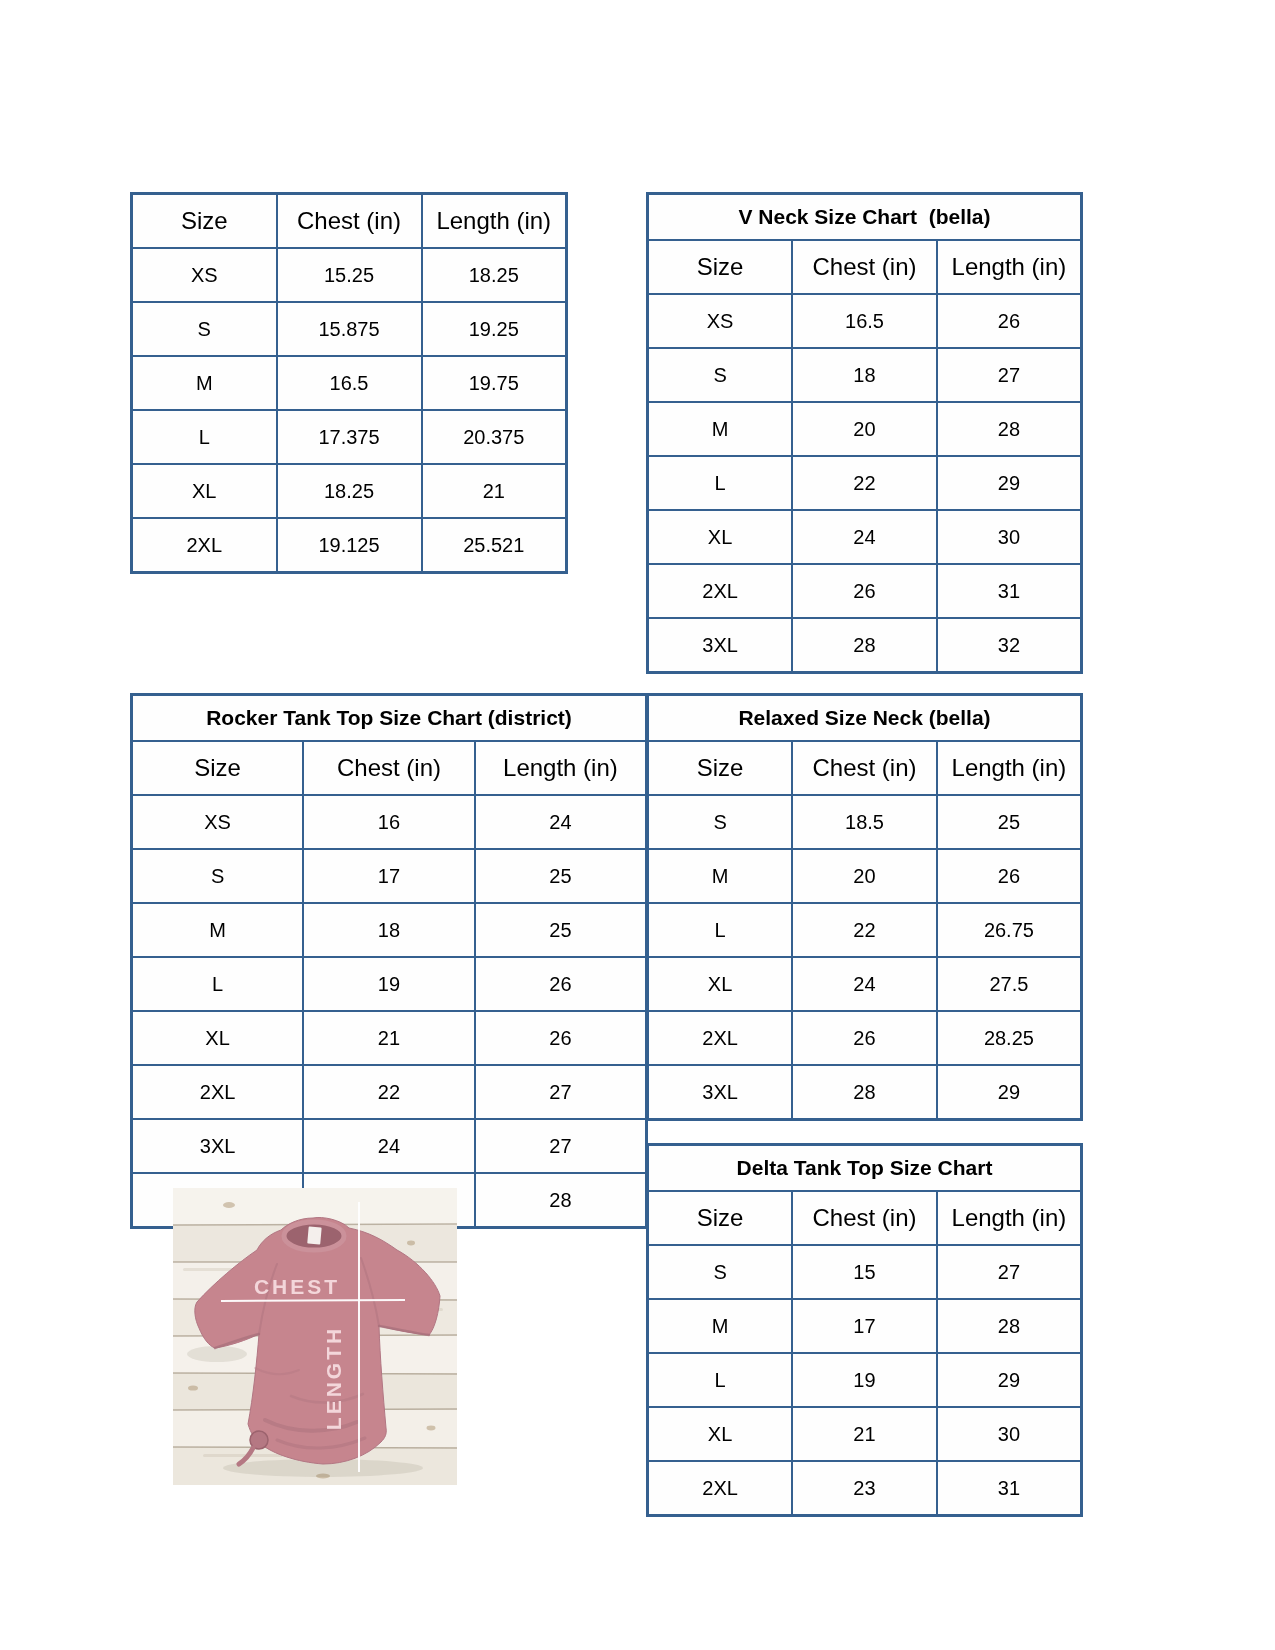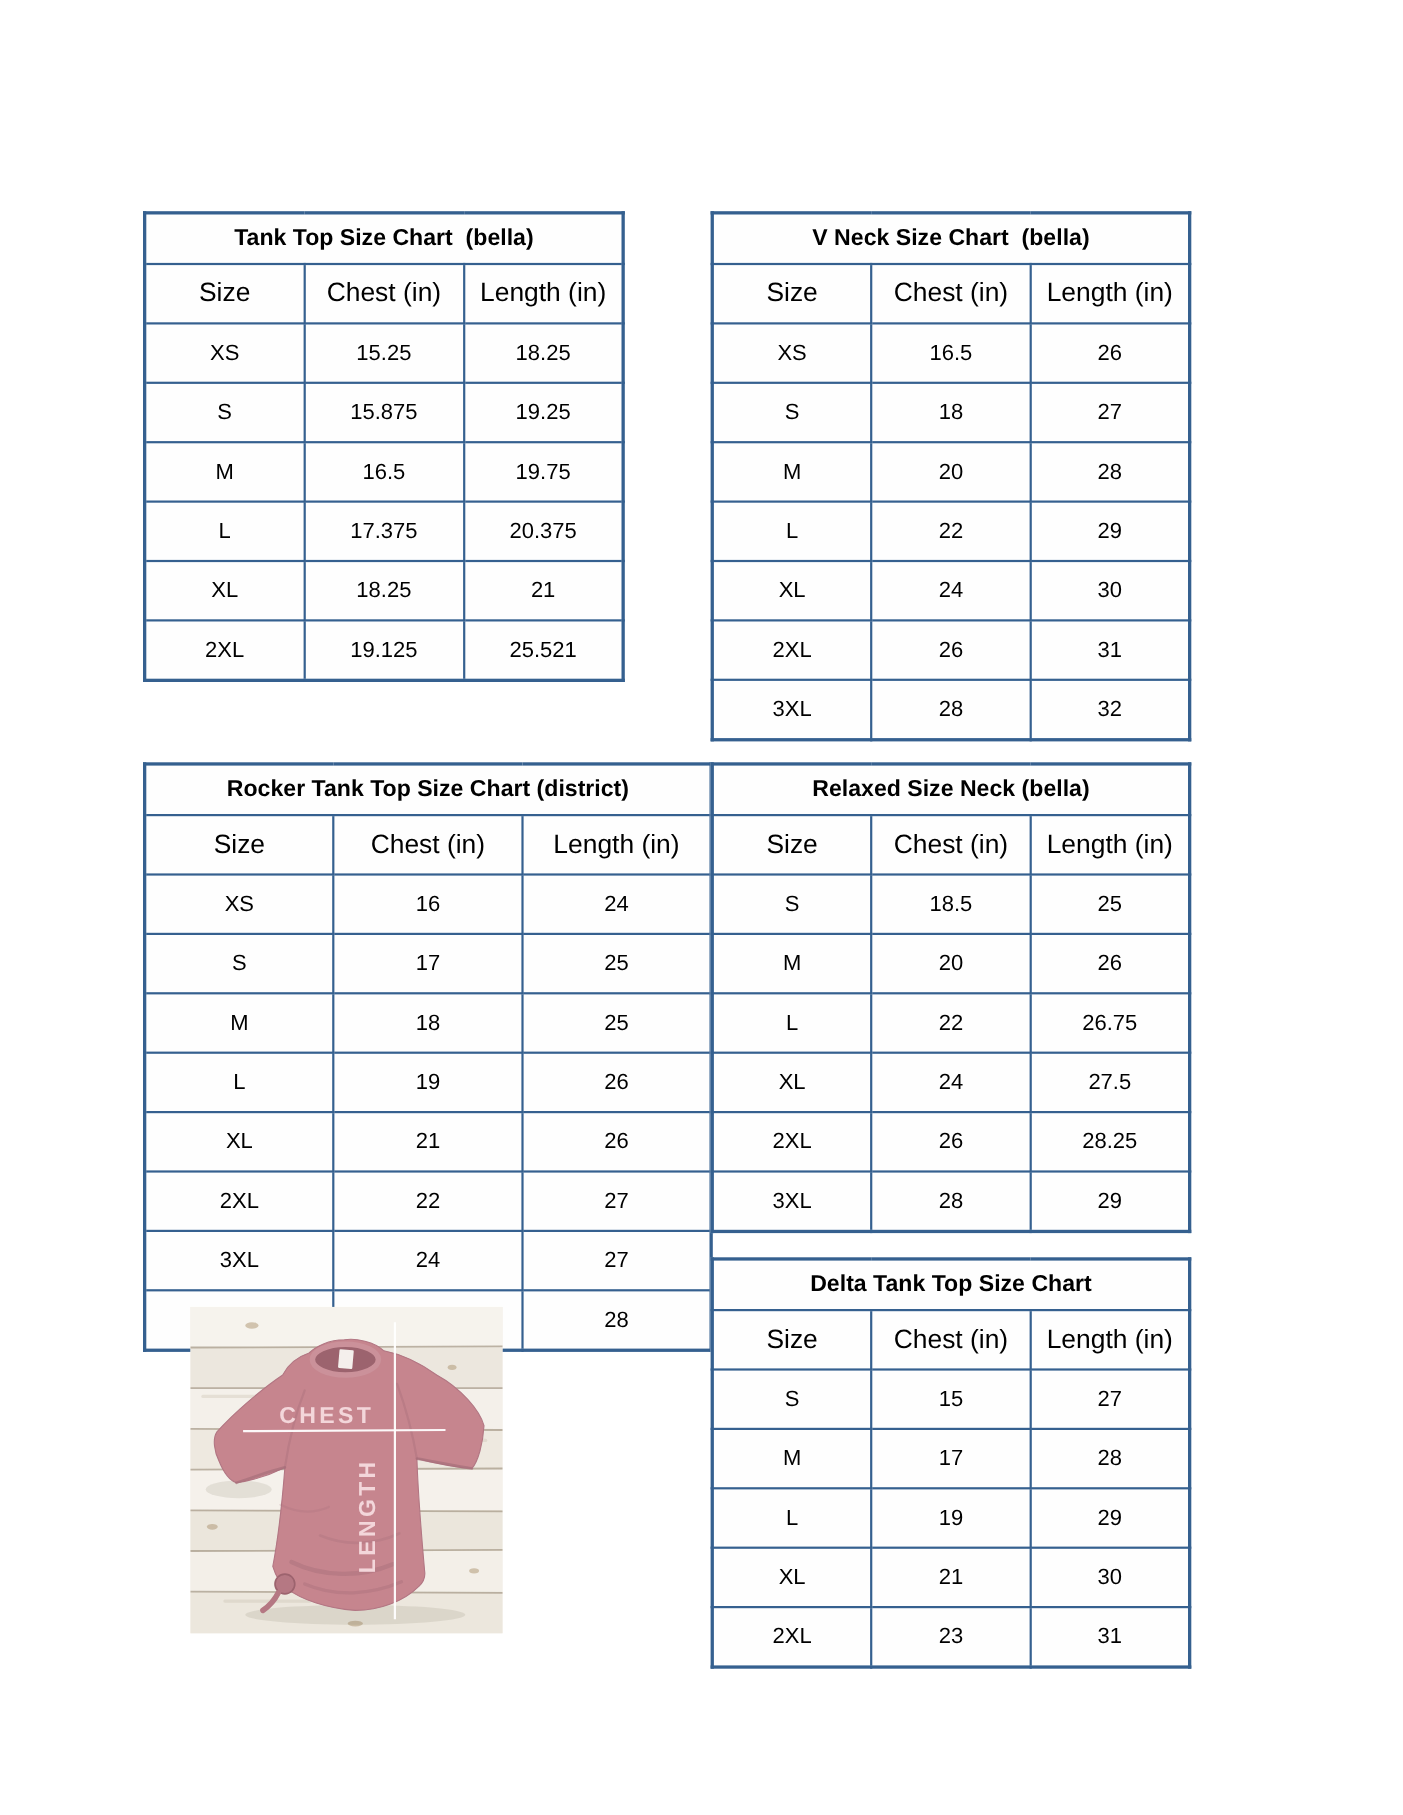--- a/index.html
+++ b/index.html
@@ -49,23 +49,20 @@
   }
   figure.shirt-figure svg { display: block; width: 100%; height: 100%; }
 </style>
 </head>
 <body>
 
 <div class="page">
 
   <table class="size-table" id="tbl-tank-top">
       <tbody>
-        <tr>
-          <td colspan="3" class="title-cell">Tank Top Size Chart  (bella)</td>
-        </tr>
         <tr>
           <td class="header-cell">Size</td>
           <td class="header-cell">Chest (in)</td>
           <td class="header-cell">Length (in)</td>
         </tr>
         <tr>
           <td class="data-cell">XS</td>
           <td class="data-cell">15.25</td>
           <td class="data-cell">18.25</td>
         </tr>

